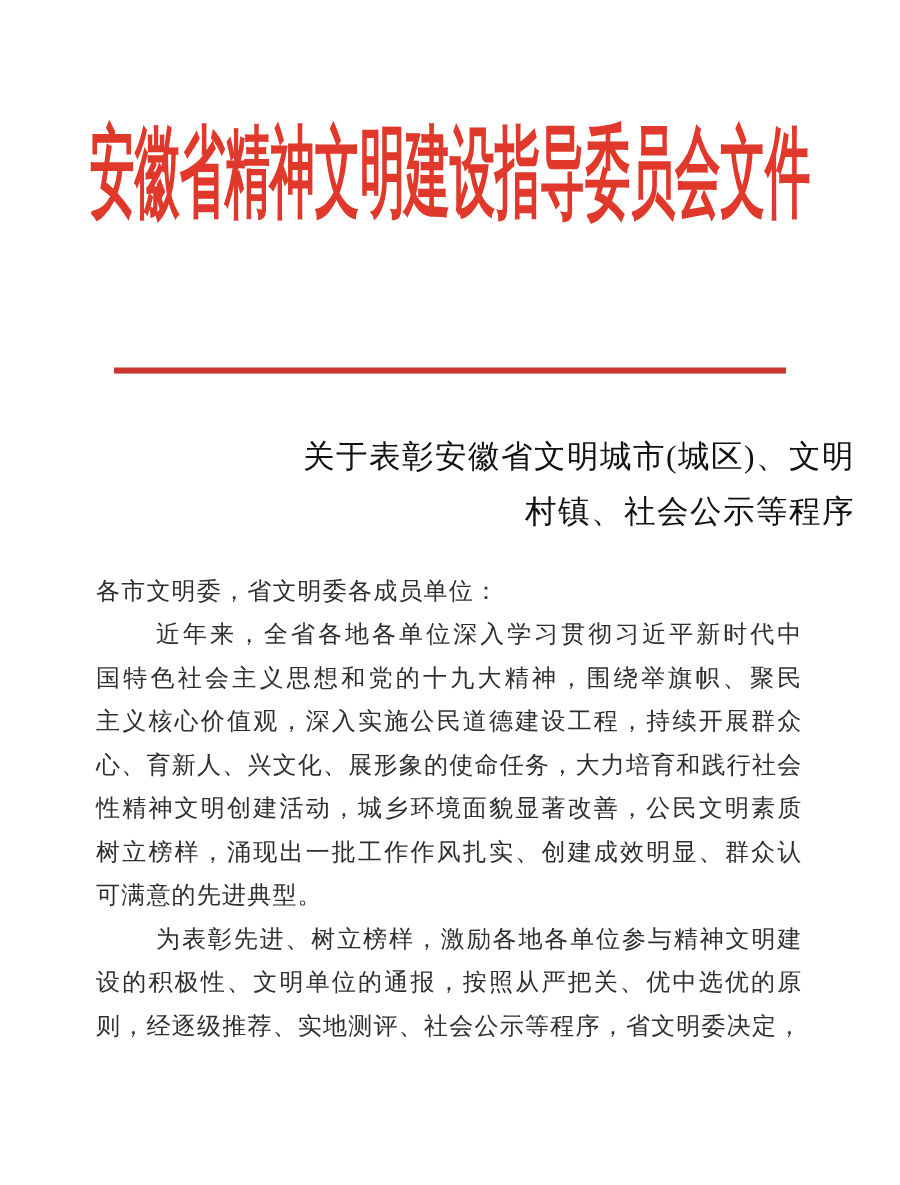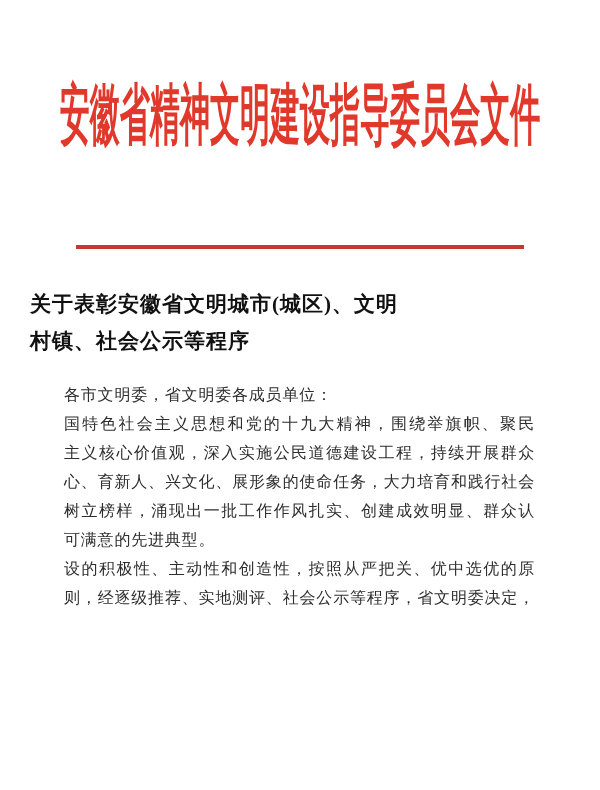--- a/index.html
+++ b/index.html
@@ -36,23 +36,23 @@
     color: var(--meta_text, #3a3a3a);
   }
   .red-rule {
     position: absolute; top: 245px; left: 76px;
     width: 448px; height: 3px;
     background: var(--rule_red, #c9372e);
     border-bottom: 1px solid rgba(201, 55, 46, 0.35);
   }
   .title {
     position: absolute; top: 286px; left: 30px; right: 30px;
-    text-align: left;
+    text-align: right;
     font-size: 21px;
-    font-weight: bold;
+    font-weight: normal;
     line-height: 37px;
     letter-spacing: 1px;
     color: var(--title_text, #111111);
   }
   .body-block {
     position: absolute; top: 380px; left: 64px;
     width: 471px;
     font-size: 16px;
     letter-spacing: 0.8px;
     line-height: 29px;
@@ -81,25 +81,28 @@
   <div class="red-rule"></div>
 
   <div class="title">
     <div>关于表彰安徽省文明城市(城区)、文明</div>
     <div>村镇、社会公示等程序</div>
   </div>
 
   <div class="body-block">
     <div class="line">各市文明委，省文明委各成员单位：</div>
 
+    <div class="line jline indent">近年来，全省各地各单位深入学习贯彻习近平新时代中</div>
     <div class="line jline">国特色社会主义思想和党的十九大精神，围绕举旗帜、聚民</div>
     <div class="line jline">主义核心价值观，深入实施公民道德建设工程，持续开展群众</div>
     <div class="line jline">心、育新人、兴文化、展形象的使命任务，大力培育和践行社会</div>
+    <div class="line jline">性精神文明创建活动，城乡环境面貌显著改善，公民文明素质</div>
     <div class="line jline">树立榜样，涌现出一批工作作风扎实、创建成效明显、群众认</div>
     <div class="line">可满意的先进典型。</div>
 
-    <div class="line jline">设的积极性、主动性和创造性，按照从严把关、优中选优的原</div>
+    <div class="line jline indent">为表彰先进、树立榜样，激励各地各单位参与精神文明建</div>
+    <div class="line jline">设的积极性、文明单位的通报，按照从严把关、优中选优的原</div>
     <div class="line jline">则，经逐级推荐、实地测评、社会公示等程序，省文明委决定，</div>
   </div>
 
   <div class="page-number">— 1 —</div>
 
 </div>
 
 </body></html>

